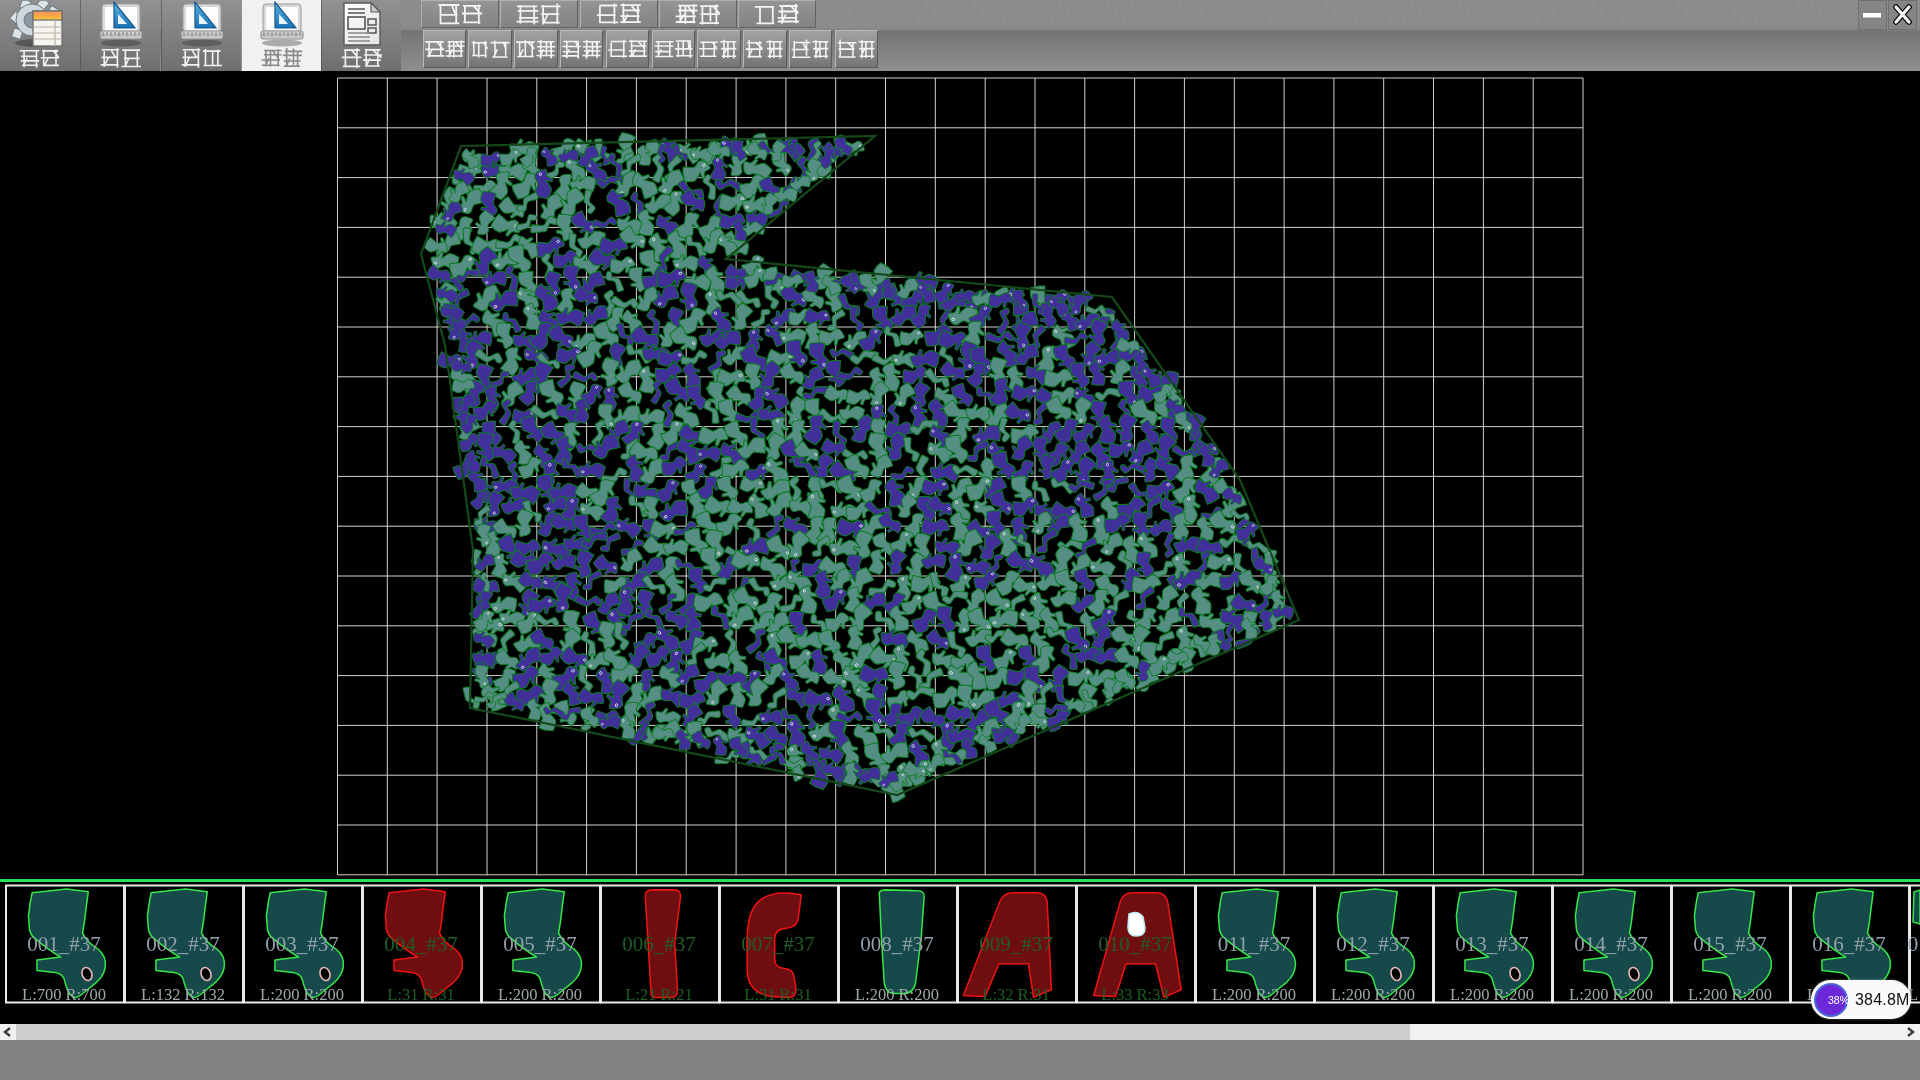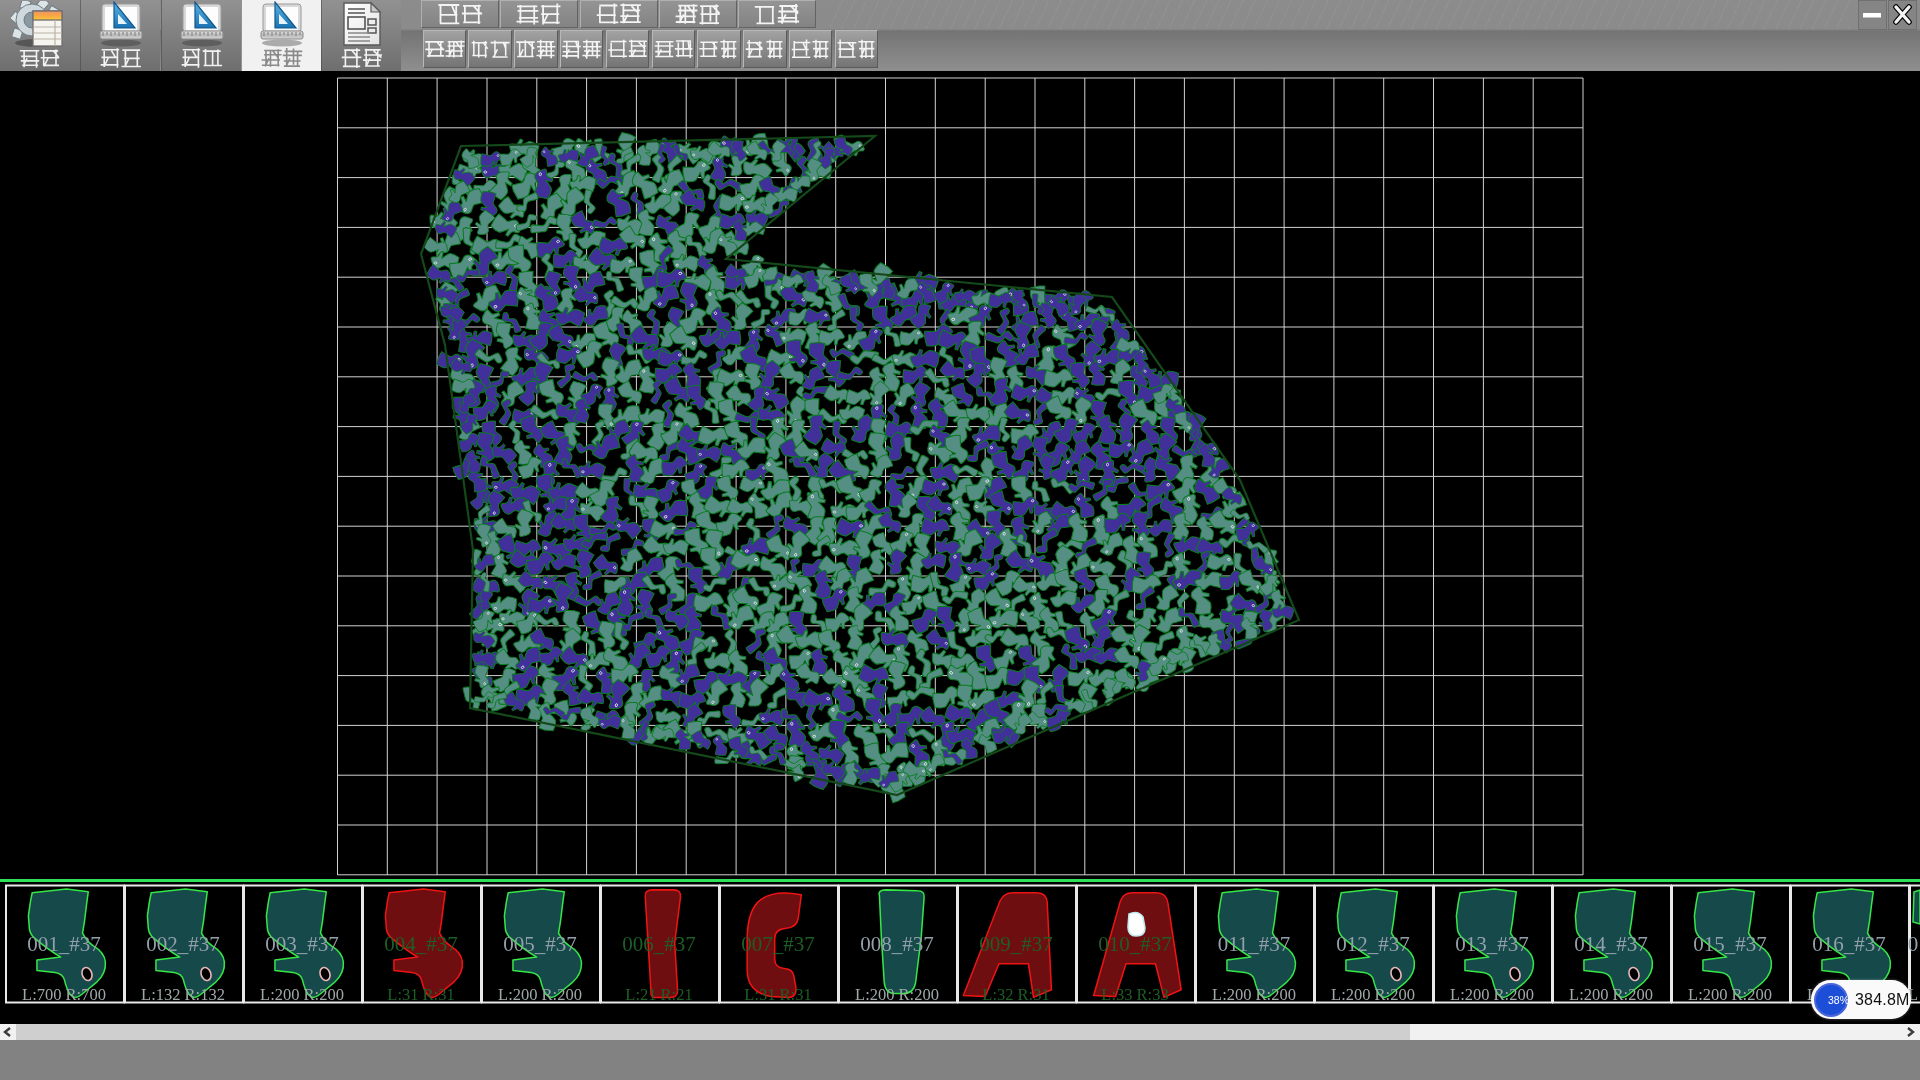--- a/index.html
+++ b/index.html
@@ -29,21 +29,21 @@
 .gline { position:absolute; left:0; top:879px; width:1920px; height:3px; background:#2ee05a; }
 .stripbg { position:absolute; left:0; top:882px; width:1920px; height:142px; background:#000; }
 .thumbs { position:absolute; left:0; top:884px; }
 .tt { font-family:"Liberation Serif", serif; font-size:21px; text-anchor:middle; }
 .tl { font-family:"Liberation Serif", serif; font-size:16.5px; text-anchor:middle; }
 .scroll { position:absolute; left:0; top:1024px; width:1920px; height:16px; background:#f1f1f1; }
 .status { position:absolute; left:0; top:1040px; width:1920px; height:40px; background:#828282; }
 .pill { position:absolute; left:1811px; top:980px; width:100px; height:39px; background:#fafafa;
   border-radius:20px; box-shadow:0 0 3px rgba(255,255,255,0.35); }
 .pcirc { position:absolute; left:2.5px; top:2.5px; width:34px; height:34px; border-radius:50%;
-  background:#1d4ed8; border:2.5px solid #4a66d8; color:#fff; font-size:10.5px;
+  background:#6d28d9; border:2.5px solid #4a66d8; color:#fff; font-size:10.5px;
   display:flex; align-items:center; justify-content:center;padding-left:16px; }
 .ptxt { position:absolute; left:44px; top:0; height:39px; display:flex; align-items:center;
   font-size:16px; color:#111; font-weight:400; letter-spacing:0.2px; }
 </style></head>
 <body>
 <div id="app">
   <svg class="canvas" width="1920" height="808" viewBox="0 0 1920 808">
     <rect width="1920" height="808" fill="#000"></rect>
     <path d="M337.5,7.0V804M387.3,7.0V804M437.1,7.0V804M487.0,7.0V804M536.8,7.0V804M586.6,7.0V804M636.4,7.0V804M686.2,7.0V804M736.1,7.0V804M785.9,7.0V804M835.7,7.0V804M885.5,7.0V804M935.3,7.0V804M985.2,7.0V804M1035.0,7.0V804M1084.8,7.0V804M1134.6,7.0V804M1184.4,7.0V804M1234.3,7.0V804M1284.1,7.0V804M1333.9,7.0V804M1383.7,7.0V804M1433.5,7.0V804M1483.4,7.0V804M1533.2,7.0V804M1583.0,7.0V804M337.5,7.0H1583M337.5,56.8H1583M337.5,106.6H1583M337.5,156.4H1583M337.5,206.2H1583M337.5,256.0H1583M337.5,305.8H1583M337.5,355.6H1583M337.5,405.4H1583M337.5,455.2H1583M337.5,505.0H1583M337.5,554.8H1583M337.5,604.6H1583M337.5,654.4H1583M337.5,704.2H1583M337.5,754.0H1583M337.5,803.8H1583" stroke="#d2d2d2" stroke-width="1"></path>
     <defs>

